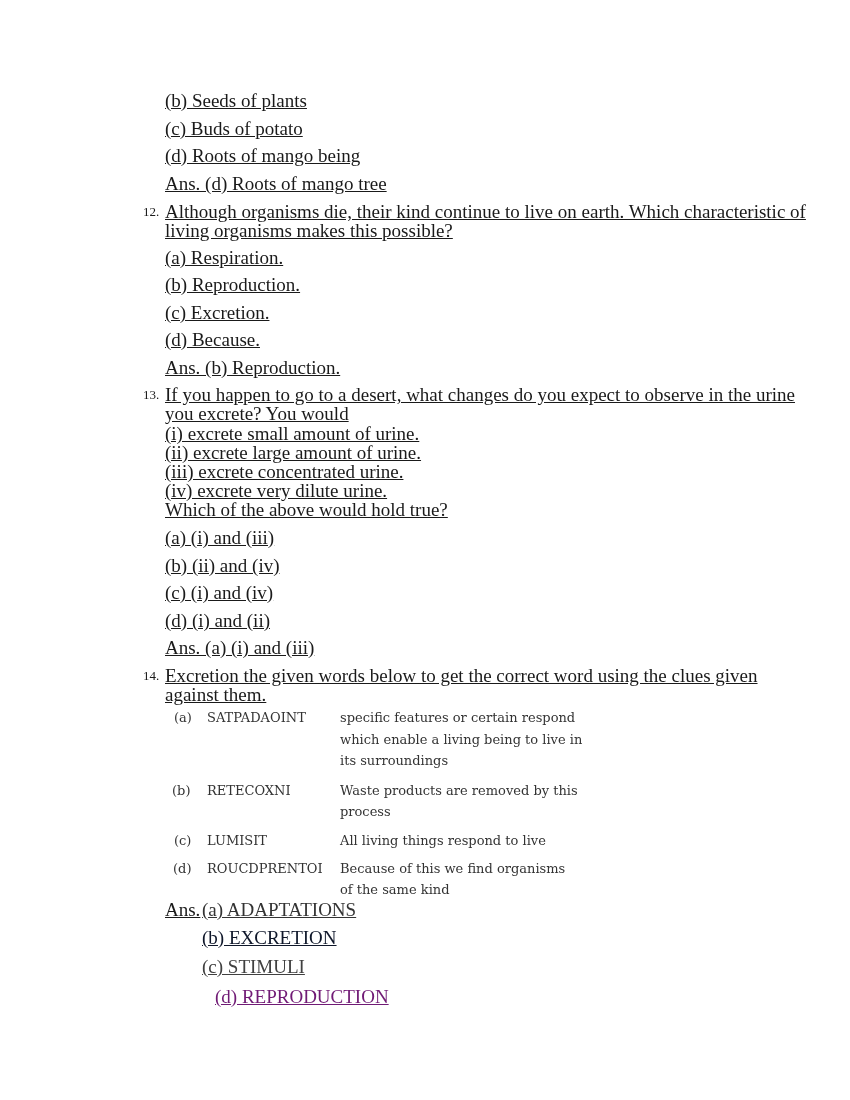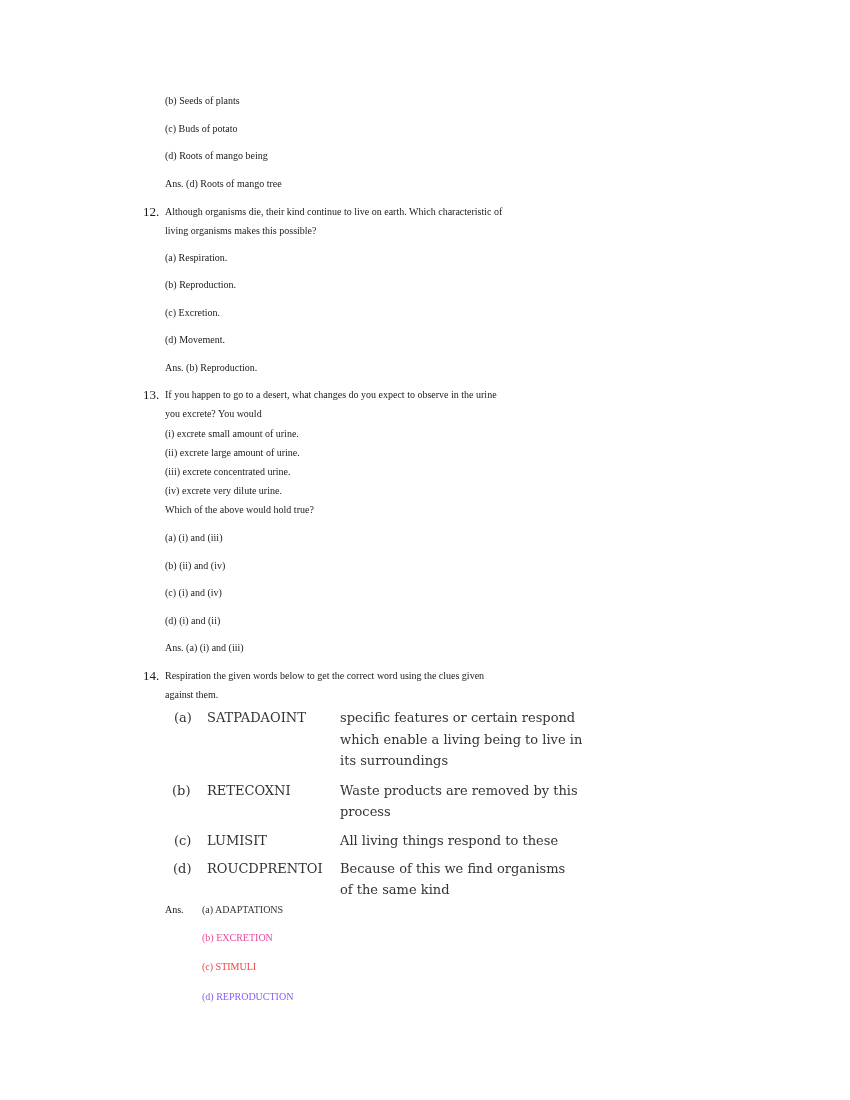--- a/index.html
+++ b/index.html
@@ -1,78 +1,78 @@
 <!DOCTYPE html>
 <html><head>
 <meta charset="utf-8">
 <style>
   html, body { margin: 0; padding: 0; background: #ffffff; }
   body {
     width: 850px; height: 1100px; position: relative; overflow: hidden;
     font-family: "Liberation Serif", serif; color: #1a1a1a;
   }
-  .line { position: absolute; font-size: 10px; line-height: 19px; white-space: nowrap; }
+  .line { position: absolute; font-size: 19px; line-height: 19px; white-space: nowrap; text-decoration: underline; }
   .qnum { position: absolute; font-size: 13px; line-height: 19px; }
   .tbl { position: absolute; font-family: "DejaVu Serif", serif; font-size: 13px; line-height: 21px; color: #333; white-space: nowrap; }
 </style>
 </head>
 <body>
 
 <div class="line" style="left:165px;top:91px">(b) Seeds of plants</div>
 <div class="line" style="left:165px;top:119px">(c) Buds of potato</div>
 <div class="line" style="left:165px;top:146px">(d) Roots of mango being</div>
 <div class="line" style="left:165px;top:174px">Ans. (d) Roots of mango tree</div>
 
 <div class="qnum" style="left:143px;top:202px">12.</div>
 <div class="line" style="left:165px;top:202px">Although organisms die, their kind continue to live on earth. Which characteristic of</div>
 <div class="line" style="left:165px;top:221px">living organisms makes this possible?</div>
 <div class="line" style="left:165px;top:248px">(a) Respiration.</div>
 <div class="line" style="left:165px;top:275px">(b) Reproduction.</div>
 <div class="line" style="left:165px;top:303px">(c) Excretion.</div>
-<div class="line" style="left:165px;top:330px">(d) Movement.</div>
+<div class="line" style="left:165px;top:330px">(d) Because.</div>
 <div class="line" style="left:165px;top:358px">Ans. (b) Reproduction.</div>
 
 <div class="qnum" style="left:143px;top:385px">13.</div>
 <div class="line" style="left:165px;top:385px">If you happen to go to a desert, what changes do you expect to observe in the urine</div>
 <div class="line" style="left:165px;top:404px">you excrete? You would</div>
 <div class="line" style="left:165px;top:424px">(i) excrete small amount of urine.</div>
 <div class="line" style="left:165px;top:443px">(ii) excrete large amount of urine.</div>
 <div class="line" style="left:165px;top:462px">(iii) excrete concentrated urine.</div>
 <div class="line" style="left:165px;top:481px">(iv) excrete very dilute urine.</div>
 <div class="line" style="left:165px;top:500px">Which of the above would hold true?</div>
 <div class="line" style="left:165px;top:528px">(a) (i) and (iii)</div>
 <div class="line" style="left:165px;top:556px">(b) (ii) and (iv)</div>
 <div class="line" style="left:165px;top:583px">(c) (i) and (iv)</div>
 <div class="line" style="left:165px;top:611px">(d) (i) and (ii)</div>
 <div class="line" style="left:165px;top:638px">Ans. (a) (i) and (iii)</div>
 
 <div class="qnum" style="left:143px;top:666px">14.</div>
-<div class="line" style="left:165px;top:666px">Respiration the given words below to get the correct word using the clues given</div>
+<div class="line" style="left:165px;top:666px">Excretion the given words below to get the correct word using the clues given</div>
 <div class="line" style="left:165px;top:685px">against them.</div>
 
 <div>
 
   <div class="tbl" style="left:174px;top:707px">(a)</div>
   <div class="tbl word" style="left:207px;top:707px">SATPADAOINT</div>
   <div class="tbl" style="left:340px;top:707px">specific features or certain respond</div>
   <div class="tbl" style="left:340px;top:729px">which enable a living being to live in</div>
   <div class="tbl" style="left:340px;top:750px">its surroundings</div>
 
   <div class="tbl" style="left:172px;top:780px">(b)</div>
   <div class="tbl word" style="left:207px;top:780px">RETECOXNI</div>
   <div class="tbl" style="left:340px;top:780px">Waste products are removed by this</div>
   <div class="tbl" style="left:340px;top:801px">process</div>
 
   <div class="tbl" style="left:174px;top:830px">(c)</div>
   <div class="tbl word" style="left:207px;top:830px">LUMISIT</div>
-  <div class="tbl" style="left:340px;top:830px">All living things respond to these</div>
+  <div class="tbl" style="left:340px;top:830px">All living things respond to live</div>
 
   <div class="tbl" style="left:173px;top:858px">(d)</div>
   <div class="tbl word" style="left:207px;top:858px">ROUCDPRENTOI</div>
   <div class="tbl" style="left:340px;top:858px">Because of this we find organisms</div>
   <div class="tbl" style="left:340px;top:879px">of the same kind</div>
 </div>
 
 <div class="line" style="left:165px;top:900px">Ans.</div>
 <div class="line" style="left:202px;top:900px;color:#333">(a) ADAPTATIONS</div>
-<div class="line" style="left:202px;top:928px;color:#ec4899">(b) EXCRETION</div>
-<div class="line" style="left:202px;top:957px;color:#ef4444">(c) STIMULI</div>
-<div class="line" style="left:202px;top:987px;color:#8b5cf6">(d) REPRODUCTION</div>
+<div class="line" style="left:202px;top:928px;color:#0f172a">(b) EXCRETION</div>
+<div class="line" style="left:202px;top:957px;color:#404040">(c) STIMULI</div>
+<div class="line" style="left:215px;top:987px;color:#701a75">(d) REPRODUCTION</div>
 
 </body></html>

